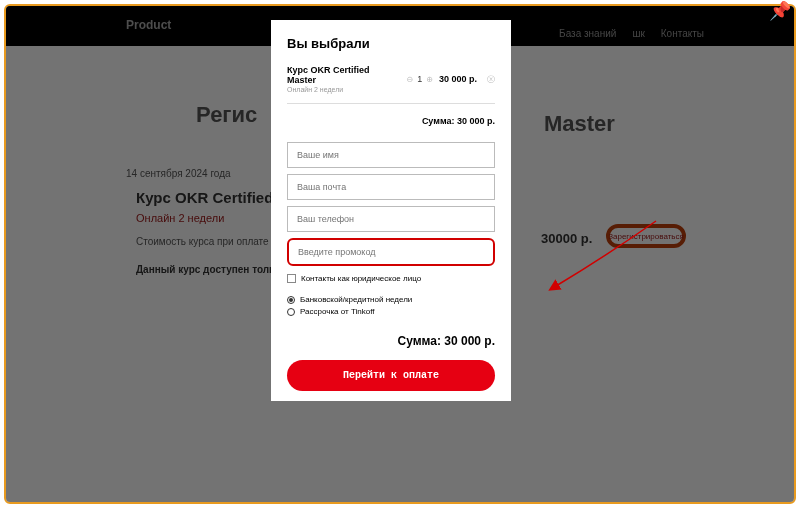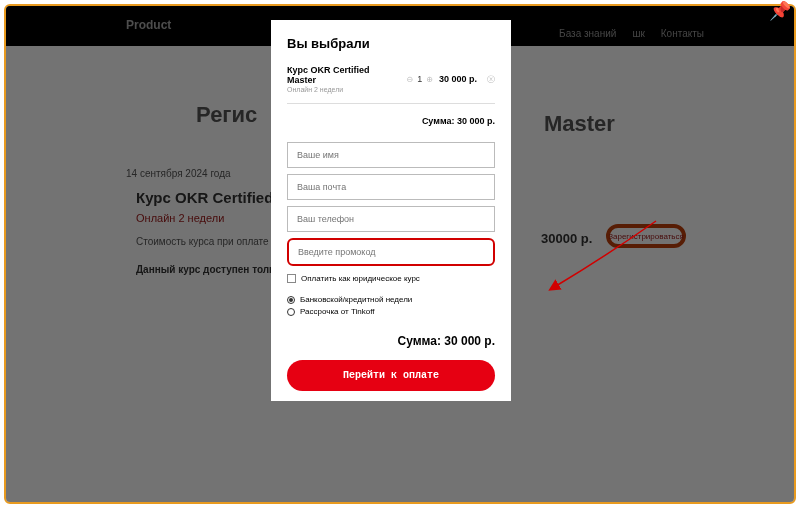--- a/index.html
+++ b/index.html
@@ -105,21 +105,21 @@
 
     <div class="sum-row">Сумма: 30 000 р.</div>
 
     <input class="field" placeholder="Ваше имя" style="">
     <input class="field" placeholder="Ваша почта" style="">
     <input class="field" placeholder="Ваш телефон" style="">
     <input class="field promo" placeholder="Введите промокод" style="">
 
     <div class="check-row">
       <span class="check-box"></span>
-      <span>Оплатить как юридическое курс</span>
+      <span>Контакты как юридическое лицо</span>
     </div>
 
     <div class="radio-row">
       <span class="radio checked"></span>
       <span>Банковской/кредитной недели</span>
     </div>
     <div class="radio-row">
       <span class="radio"></span>
       <span>Рассрочка от Tinkoff</span>
     </div>

